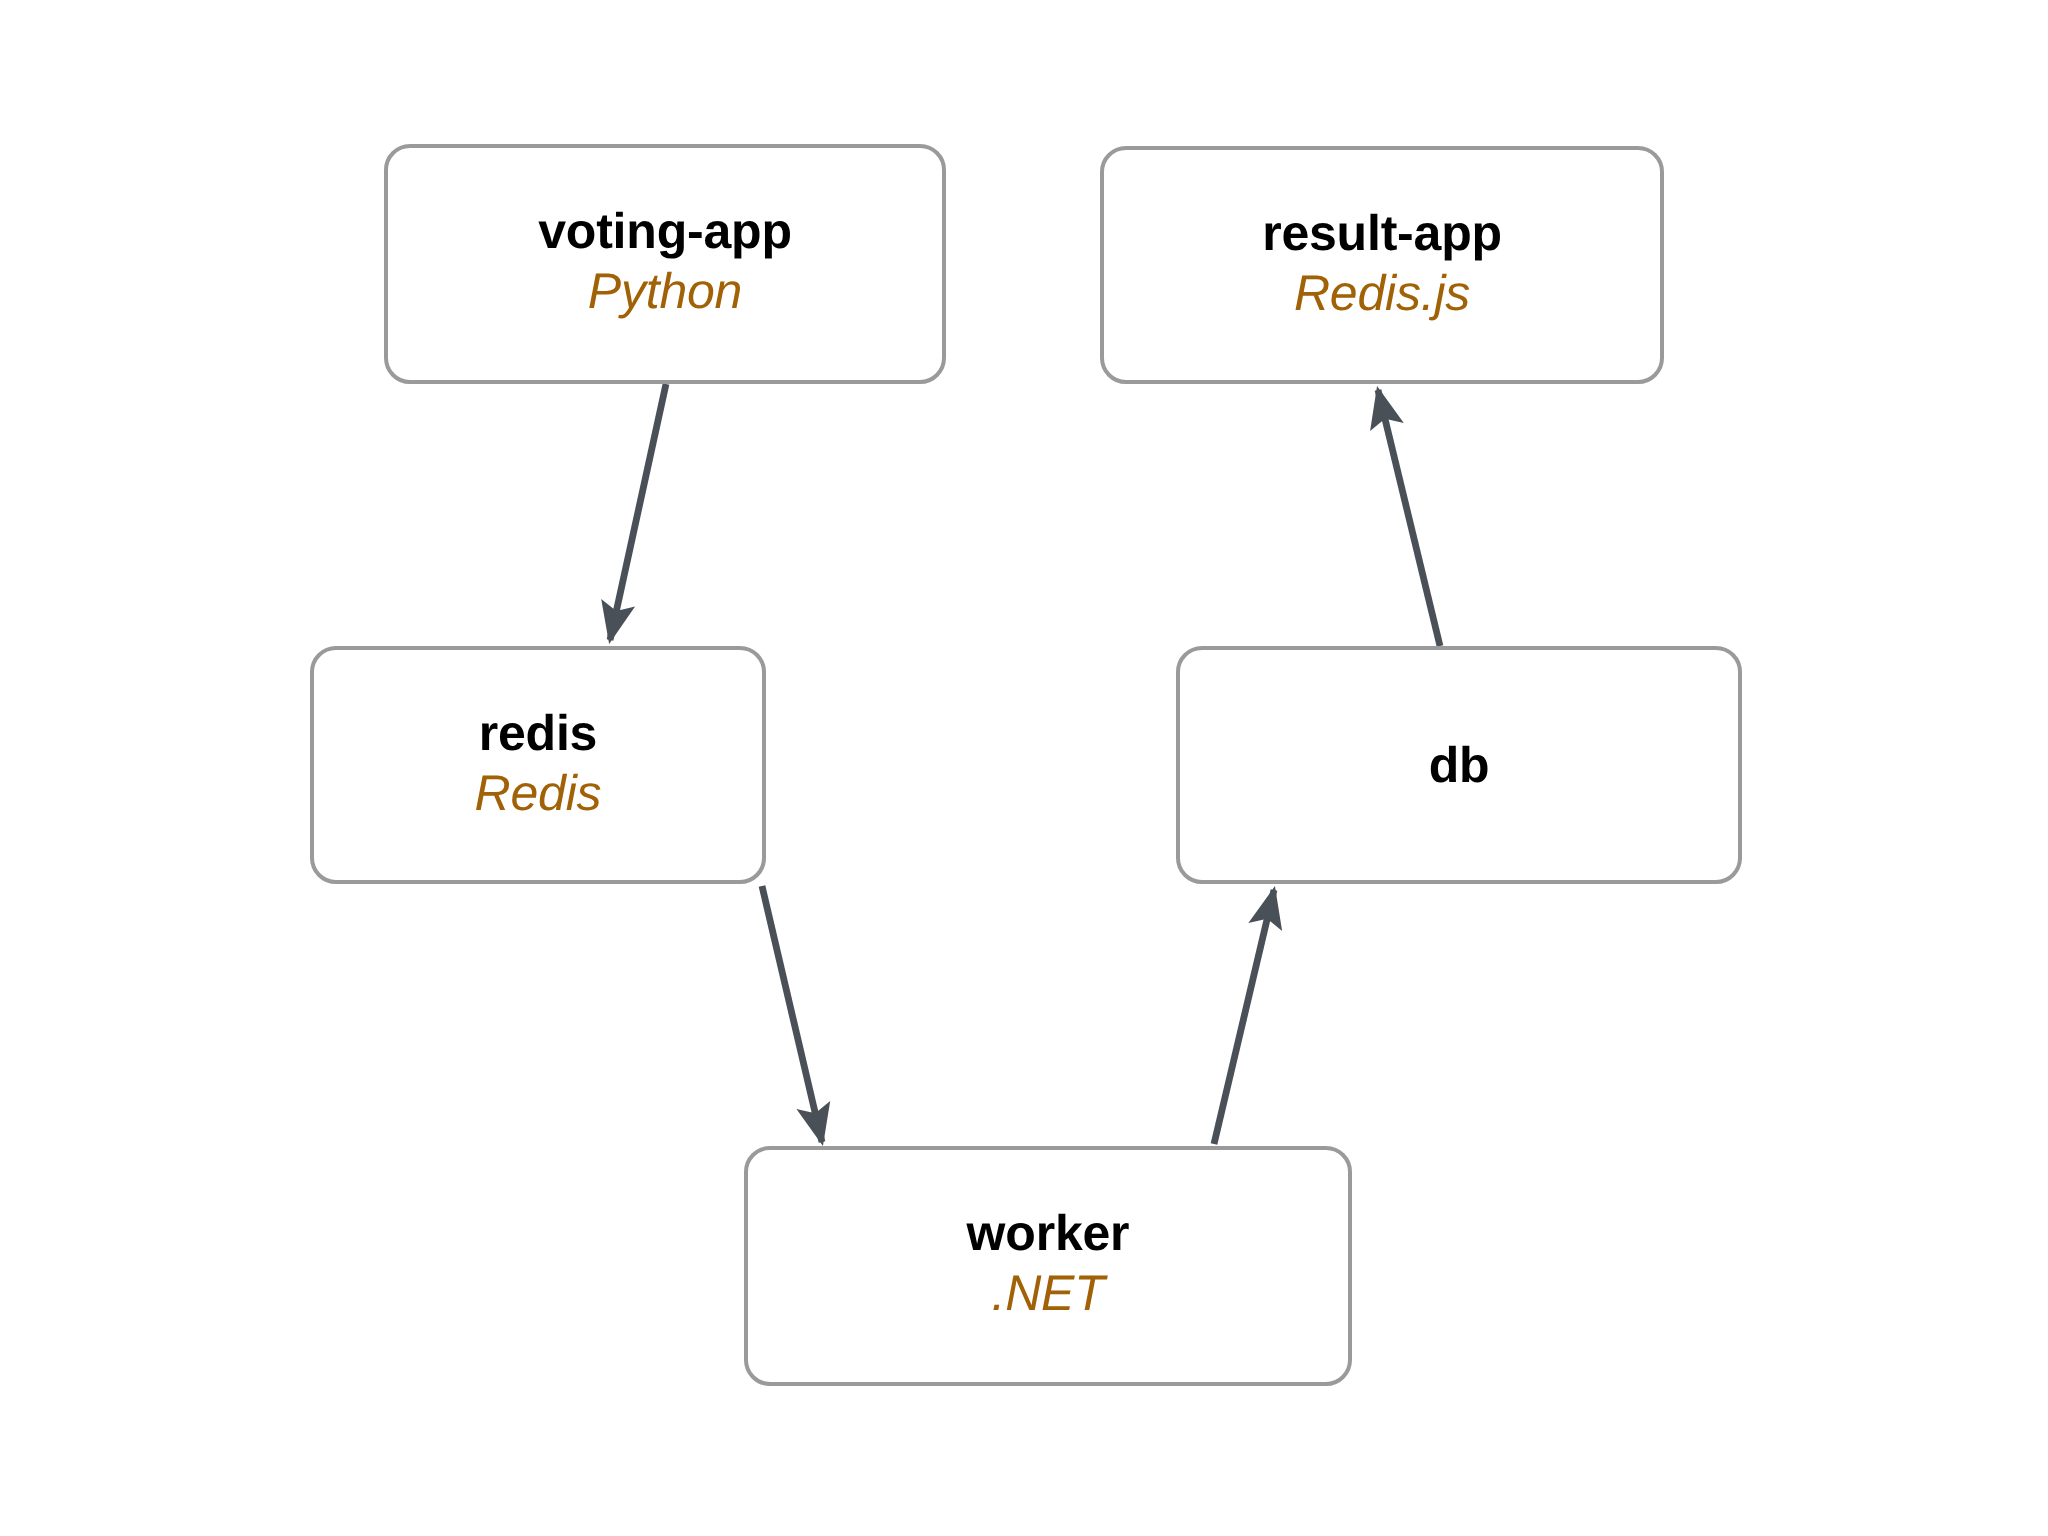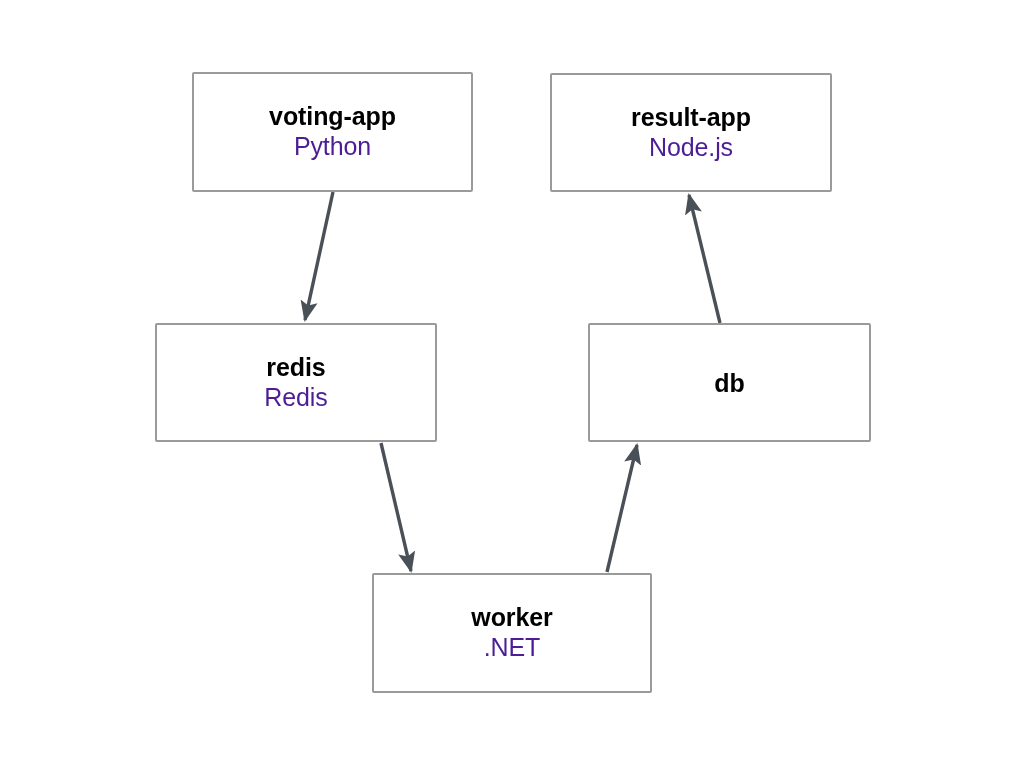--- a/index.html
+++ b/index.html
@@ -27,42 +27,43 @@
     top: 0;
     width: 1024px;
     height: 768px;
     pointer-events: none;
   }
   .node {
     position: absolute;
     box-sizing: border-box;
     background: #ffffff;
     border: 2px solid #9a9a9a;
-    border-radius: 2px;
+    border-radius: 13px;
     display: flex;
     flex-direction: column;
     align-items: center;
     justify-content: center;
     text-align: center;
     z-index: 2;
   }
   .node-title {
     font-size: 25px;
     font-weight: bold;
     color: #000000;
     line-height: 1.12;
     letter-spacing: -0.1px;
   }
   .node-subtitle {
     font-size: 25px;
     font-weight: normal;
-    color: #4c1d95;
+    color: #a16207;
     line-height: 1.18;
     letter-spacing: -0.1px;
     margin-top: 2px;
+    font-style: italic;
   }
 </style>
 </head>
 <body>
 
 <div id="canvas">
 
   <svg id="edge-layer" viewBox="0 0 1024 768">
     <defs>
       <marker id="arrowhead" markerWidth="7" markerHeight="7" refX="5.6" refY="3" orient="auto" markerUnits="strokeWidth">
@@ -75,30 +76,30 @@
     <line x1="720" y1="323" x2="689" y2="195" stroke="#4a5058" stroke-width="3.4" marker-end="url(#arrowhead)"></line>
   </svg>
 
   <div class="node" id="node-voting-app" style="left:192px; top:72px; width:281px; height:120px;">
     <div class="node-title">voting-app</div>
     <div class="node-subtitle">Python</div>
   </div>
 
   <div class="node" id="node-result-app" style="left:550px; top:73px; width:282px; height:119px;text-align:right;">
     <div class="node-title">result-app</div>
-    <div class="node-subtitle">Node.js</div>
+    <div class="node-subtitle">Redis.js</div>
   </div>
 
-  <div class="node" id="node-redis" style="left:155px; top:323px; width:282px; height:119px;">
+  <div class="node" id="node-redis" style="left:155px; top:323px; width:228px; height:119px;">
     <div class="node-title">redis</div>
     <div class="node-subtitle">Redis</div>
   </div>
 
   <div class="node" id="node-db" style="left:588px; top:323px; width:283px; height:119px;">
     <div class="node-title">db</div>
   </div>
 
-  <div class="node" id="node-worker" style="left:372px; top:573px; width:280px; height:120px;">
+  <div class="node" id="node-worker" style="left:372px; top:573px; width:304px; height:120px;">
     <div class="node-title">worker</div>
     <div class="node-subtitle">.NET</div>
   </div>
 
 </div>
 
 </body></html>

